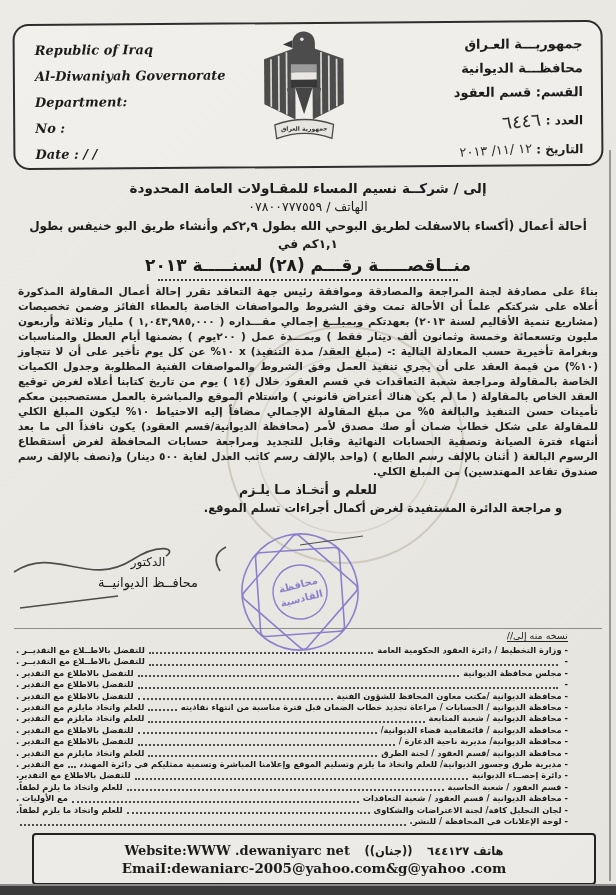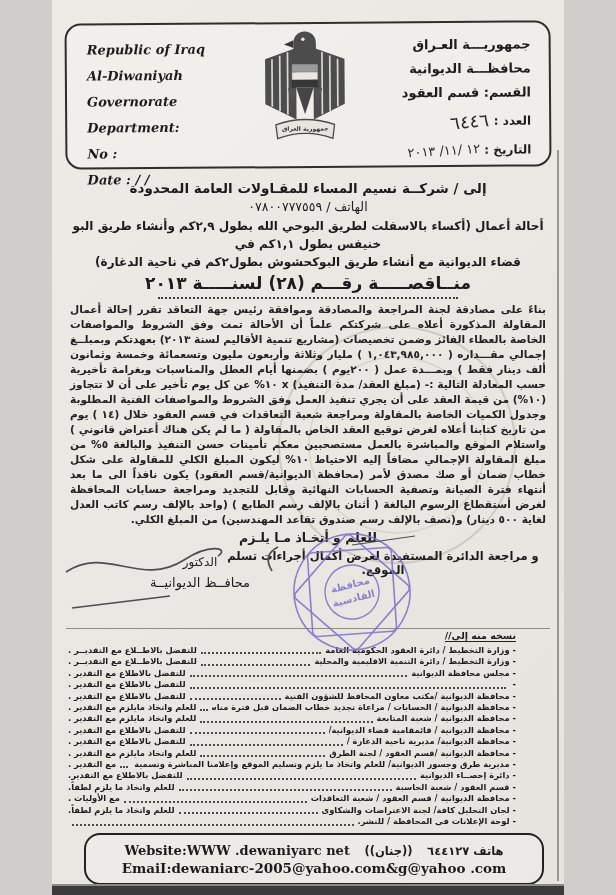--- a/index.html
+++ b/index.html
@@ -1,18 +1,18 @@
 <!DOCTYPE html>
 <html lang="ar"><head>
 <meta charset="utf-8">
 <style>
   html,body{margin:0;padding:0;background:#cfcecb;}
   .page{
     position:relative;
-    width:512px;height:895px;
+    width:616px;height:895px;
     margin:0 auto;
     background:linear-gradient(135deg,#edebe6 0%,#eae8e3 40%,#e6e4df 100%);
     overflow:hidden;
     font-family:"DejaVu Sans",sans-serif;
     color:#1c1c1c;
   }
   
   .scan-bottom{position:absolute;left:0;right:0;bottom:0;height:9px;background:#3b3b3b;border-top:2px solid #8a8a8a;}
   .scan-right{position:absolute;top:150px;bottom:14px;right:5px;width:2px;background:#9a988f;}
   
@@ -49,30 +49,30 @@
   .sig{
     position:absolute;top:552px;left:48px;width:200px;
     text-align:center;font-weight:normal;direction:rtl;
   }
   .sig .t{font-size:12px;line-height:1.7;}
   .sig .n{font-size:13px;line-height:1.8;}
   .sig .r{font-size:13px;line-height:1.7;}
   
   .cc-divider{position:absolute;top:628px;left:14px;right:14px;border-top:1.5px solid #8f8d86;}
   .cc{position:absolute;top:604px;right:48px;left:16px;direction:rtl;}
-  .cc-heading{display:inline-block;font-weight:bold;font-size:9.5px;border-bottom:1px solid #222;margin-bottom:3px;margin-top:26px;}
+  .cc-heading{display:inline-block;font-weight:normal;font-size:9.5px;border-bottom:1px solid #222;margin-bottom:3px;margin-top:26px;}
   .cc-row{display:flex;align-items:flex-end;font-size:8.3px;font-weight:bold;line-height:11.4px;white-space:nowrap;}
   .cc-bullet{padding-left:3px;}
   .cc-to{flex:0 1 auto;overflow:hidden;}
   .cc-dots{flex:1 1 8px;min-width:8px;border-bottom:2px dotted #4a4a4a;margin:0 4px 2px 4px;}
   .cc-note{flex:0 0 auto;}
   
   .footer-box{
     position:absolute;left:32px;right:20px;top:833px;height:48px;
-    border:2.5px solid #222;border-radius:16px;
+    border:2.5px solid #222;border-radius:4px;
     display:flex;flex-direction:column;align-items:center;justify-content:center;
     background:rgba(255,255,255,0.2);
   }
   .f-line1{direction:rtl;font-weight:bold;font-size:13px;font-family:"DejaVu Serif",serif;}
   .f-line1 .ar{font-family:"DejaVu Sans",sans-serif;font-size:11.5px;margin-left:10px;}
   .f-line2{direction:ltr;font-weight:bold;font-size:13.5px;font-family:"DejaVu Serif",serif;margin-top:2px;}
   
   .overlay{position:absolute;inset:0;pointer-events:none;}
 </style>
 </head>
@@ -137,21 +137,20 @@
         <span class="lbl">التاريخ :</span>
         <span class="handwrite small">١٢ /١١/ ٢٠١٣</span>
       </div>
     </div>
   </div>
 
   <div class="letter" style="z-index:1;">
     <div class="l-to">إلى / شركــة  نسيم المساء للمقـاولات العامة المحدودة</div>
     <div class="l-phone">الهاتف /   ٠٧٨٠٠٧٧٧٥٥٩</div>
     <div class="l-subj">أحالة أعمال (أكساء بالاسفلت لطريق البوحي الله بطول ٢,٩كم وأنشاء طريق البو خنيفس بطول ١,١كم في</div>
-    <div class="l-subj">قضاء الديوانية مع أنشاء طريق البوكحشوش بطول٢كم في ناحية الدغارة)</div>
     <div class="l-tender">منــاقصـــــة رقـــم (٢٨) لسنـــــة ٢٠١٣</div>
     <div class="dots-sep"></div>
     <div class="l-body">بناءً على مصادقة لجنة المراجعة والمصادقة وموافقة رئيس جهة التعاقد تقرر إحالة أعمال المقاولة المذكورة أعلاه على شركتكم علماً أن الأحالة تمت وفق الشروط والمواصفات الخاصة بالعطاء الفائز وضمن تخصيصات (مشاريع تنمية الأقاليم لسنة ٢٠١٣) بعهدتكم وبمبلــغ إجمالي مقـــداره ( ١,٠٤٣,٩٨٥,٠٠٠ ) مليار وثلاثة وأربعون مليون وتسعمائة وخمسة وثمانون ألف دينار فقط ) وبمـــدة عمل ( ٢٠٠يوم ) بضمنها أيام العطل والمناسبات وبغرامة تأخيرية حسب المعادلة التالية :- (مبلغ العقد/ مدة التنفيذ) x ١٠% عن كل يوم تأخير على أن لا تتجاوز (١٠%) من قيمة العقد على أن يجري تنفيذ العمل وفق الشروط والمواصفات الفنية المطلوبة وجدول الكميات الخاصة بالمقاولة ومراجعة شعبة التعاقدات في قسم العقود خلال (١٤ ) يوم من تاريخ كتابنا أعلاه لغرض توقيع العقد الخاص بالمقاولة ( ما لم يكن هناك أعتراض قانوني ) واستلام الموقع والمباشرة بالعمل مستصحبين معكم تأمينات حسن التنفيذ والبالغة ٥% من مبلغ المقاولة الإجمالي مضافاً إليه الاحتياط ١٠% ليكون المبلغ الكلي للمقاولة على شكل خطاب ضمان أو صك مصدق لأمر (محافظة الديوانية/قسم العقود) يكون نافذاً الى ما بعد أنتهاء فترة الصيانة وتصفية الحسابات النهائية وقابل للتجديد ومراجعة حسابات المحافظة لغرض أستقطاع الرسوم البالغة ( أثنان بالإلف رسم الطابع ) (واحد بالإلف رسم كاتب العدل لغاية ٥٠٠ دينار) و(نصف بالإلف رسم صندوق تقاعد المهندسين) من المبلغ الكلي.</div>
     <div class="l-close1">للعلم و أتخـاذ مـا يلـزم</div>
     <div class="l-close2">و مراجعة الدائرة المستفيدة لغرض أكمال أجراءات تسلم الموقع.</div>
   </div>
 
   <div class="sig" style="z-index:2;">
     <div class="t">الدكتور</div>
     <div class="r">محافــظ الديوانيــة</div>
@@ -162,21 +161,20 @@
     <div class="cc-heading">نسخه منه إلى//</div>
     <div>
         <div class="cc-row">
           <span class="cc-bullet">-</span>
           <span class="cc-to">وزارة التخطيط / دائرة العقود الحكومية العامة</span>
           <span class="cc-dots"></span>
           <span class="cc-note">للتفضل بالاطــلاع مع التقديــر .</span>
         </div>
         <div class="cc-row">
           <span class="cc-bullet">-</span>
-          <span class="cc-to">وزارة التخطيط / دائرة التنمية الاقليمية والمحلية</span>
           <span class="cc-dots"></span>
           <span class="cc-note">للتفضل بالاطــلاع مع التقديــر .</span>
         </div>
         <div class="cc-row">
           <span class="cc-bullet">-</span>
           <span class="cc-to">مجلس محافظة الديوانية</span>
           <span class="cc-dots"></span>
           <span class="cc-note">للتفضل بالاطلاع مع التقدير .</span>
         </div>
         <div class="cc-row">

